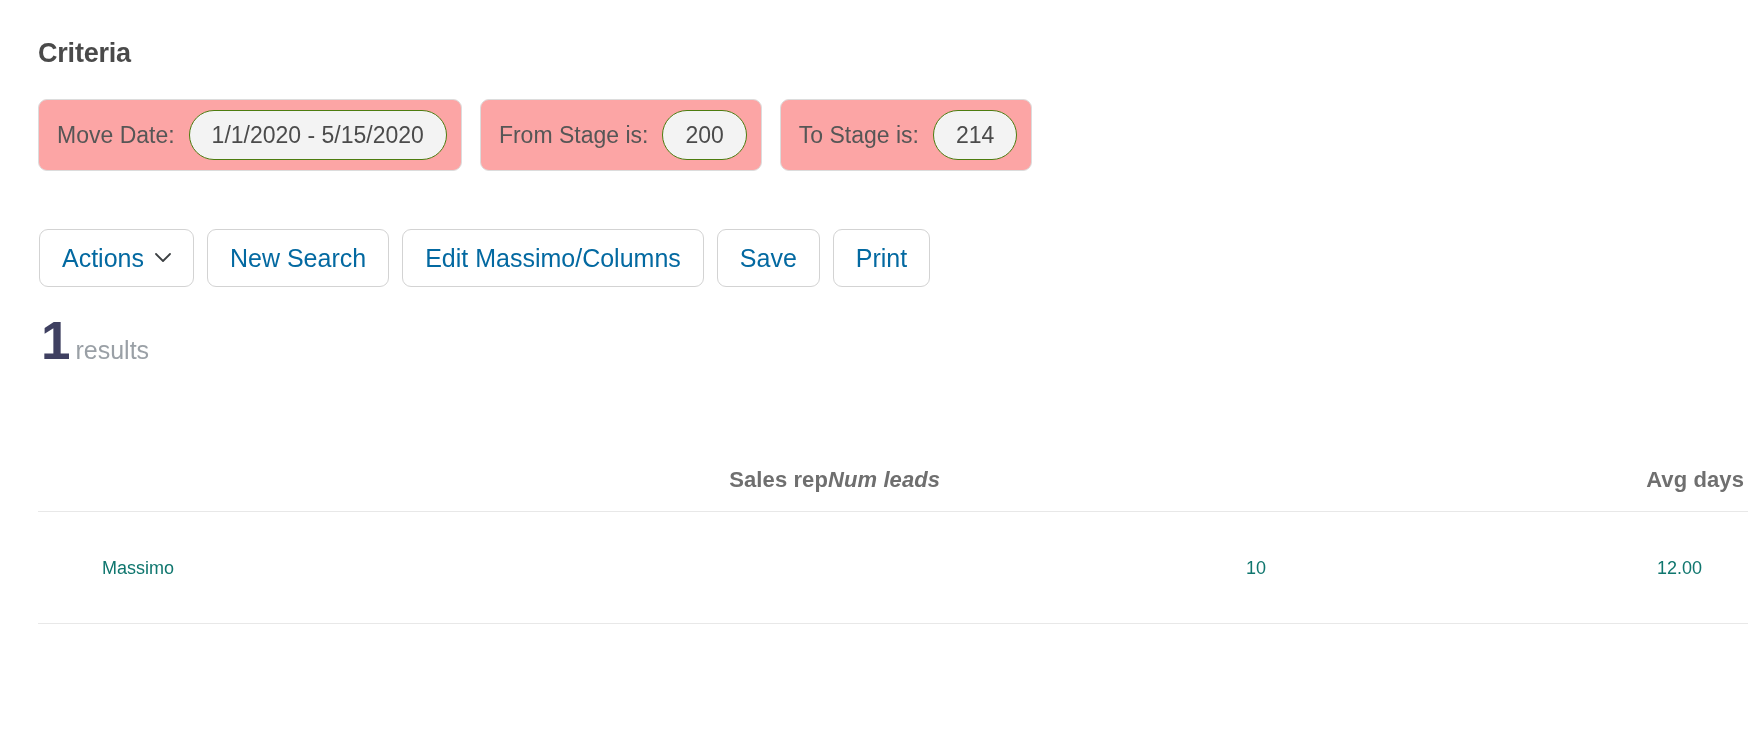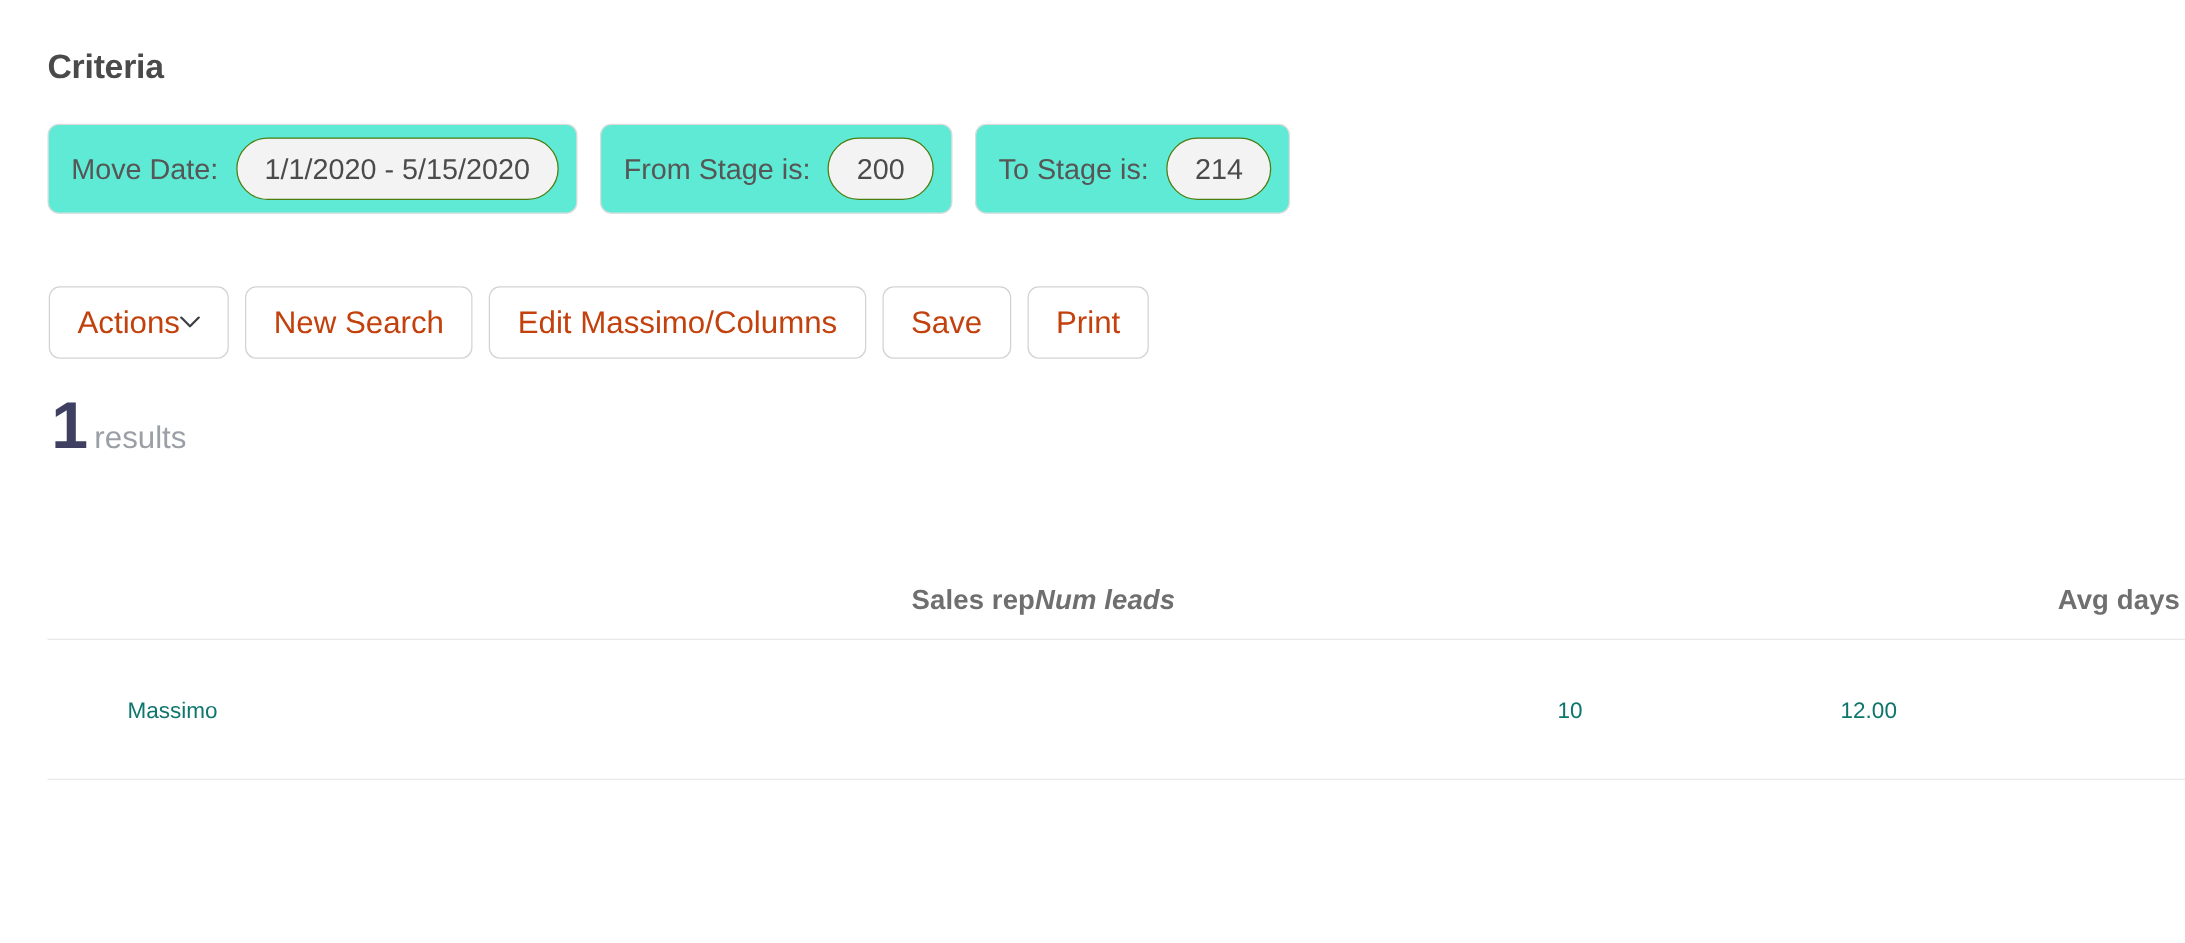--- a/index.html
+++ b/index.html
@@ -45,21 +45,21 @@
     align-items: stretch;
     gap: 18px;
   }
   .criteria-box {
     display: flex;
     flex-direction: row;
     align-items: center;
     height: 72px;
     border: 1px solid #dcdcdc;
     border-radius: 9px;
-    background: #5eead4;
+    background: #fca5a5;
     padding: 0 14px 0 18px;
     gap: 14px;
     white-space: nowrap;
   }
   .criteria-label {
     font-size: 23px;
     color: #565656;
     line-height: 28px;
   }
   .criteria-value {
@@ -84,26 +84,27 @@
     top: 229px;
     display: flex;
     flex-direction: row;
     align-items: stretch;
     gap: 13px;
   }
   .btn {
     display: inline-flex;
     align-items: center;
     justify-content: center;
+    gap: 11px;
     height: 58px;
     padding: 0 22px;
     border: 1px solid #d3d3d3;
     border-radius: 9px;
     background: #ffffff;
-    color: #c2410c;
+    color: #0369a1;
     font-family: "Liberation Sans", sans-serif;
     font-size: 25px;
     font-weight: 500;
     line-height: 28px;
     white-space: nowrap;
     cursor: pointer;
   }
   .btn .chev {
     display: inline-block;
     width: 16px;
@@ -161,21 +162,21 @@
   .col-rep   { flex: 0 0 790px; }
   .col-leads { flex: 0 0 460px; }
   .col-days  { flex: 1 1 auto; }
 
   .rt-head .col-rep   { padding-left: 28px; text-align: right; }
   .rt-head .col-leads { text-align: left; padding-right: 12px; font-style: italic; }
   .rt-head .col-days  { text-align: right; padding-right: 4px; margin-top: 24px; }
 
   .rt-row .col-rep   { padding-left: 64px; text-align: left; }
   .rt-row .col-leads { text-align: right; padding-right: 22px; }
-  .rt-row .col-days  { text-align: center; padding-right: 46px; }
+  .rt-row .col-days  { text-align: right; padding-right: 46px; }
 
   .th {
     font-size: 22px;
     font-weight: 700;
     color: #6f6f6f;
     line-height: 26px;
     letter-spacing: 0.1px;
   }
   .td {
     font-size: 18px;

